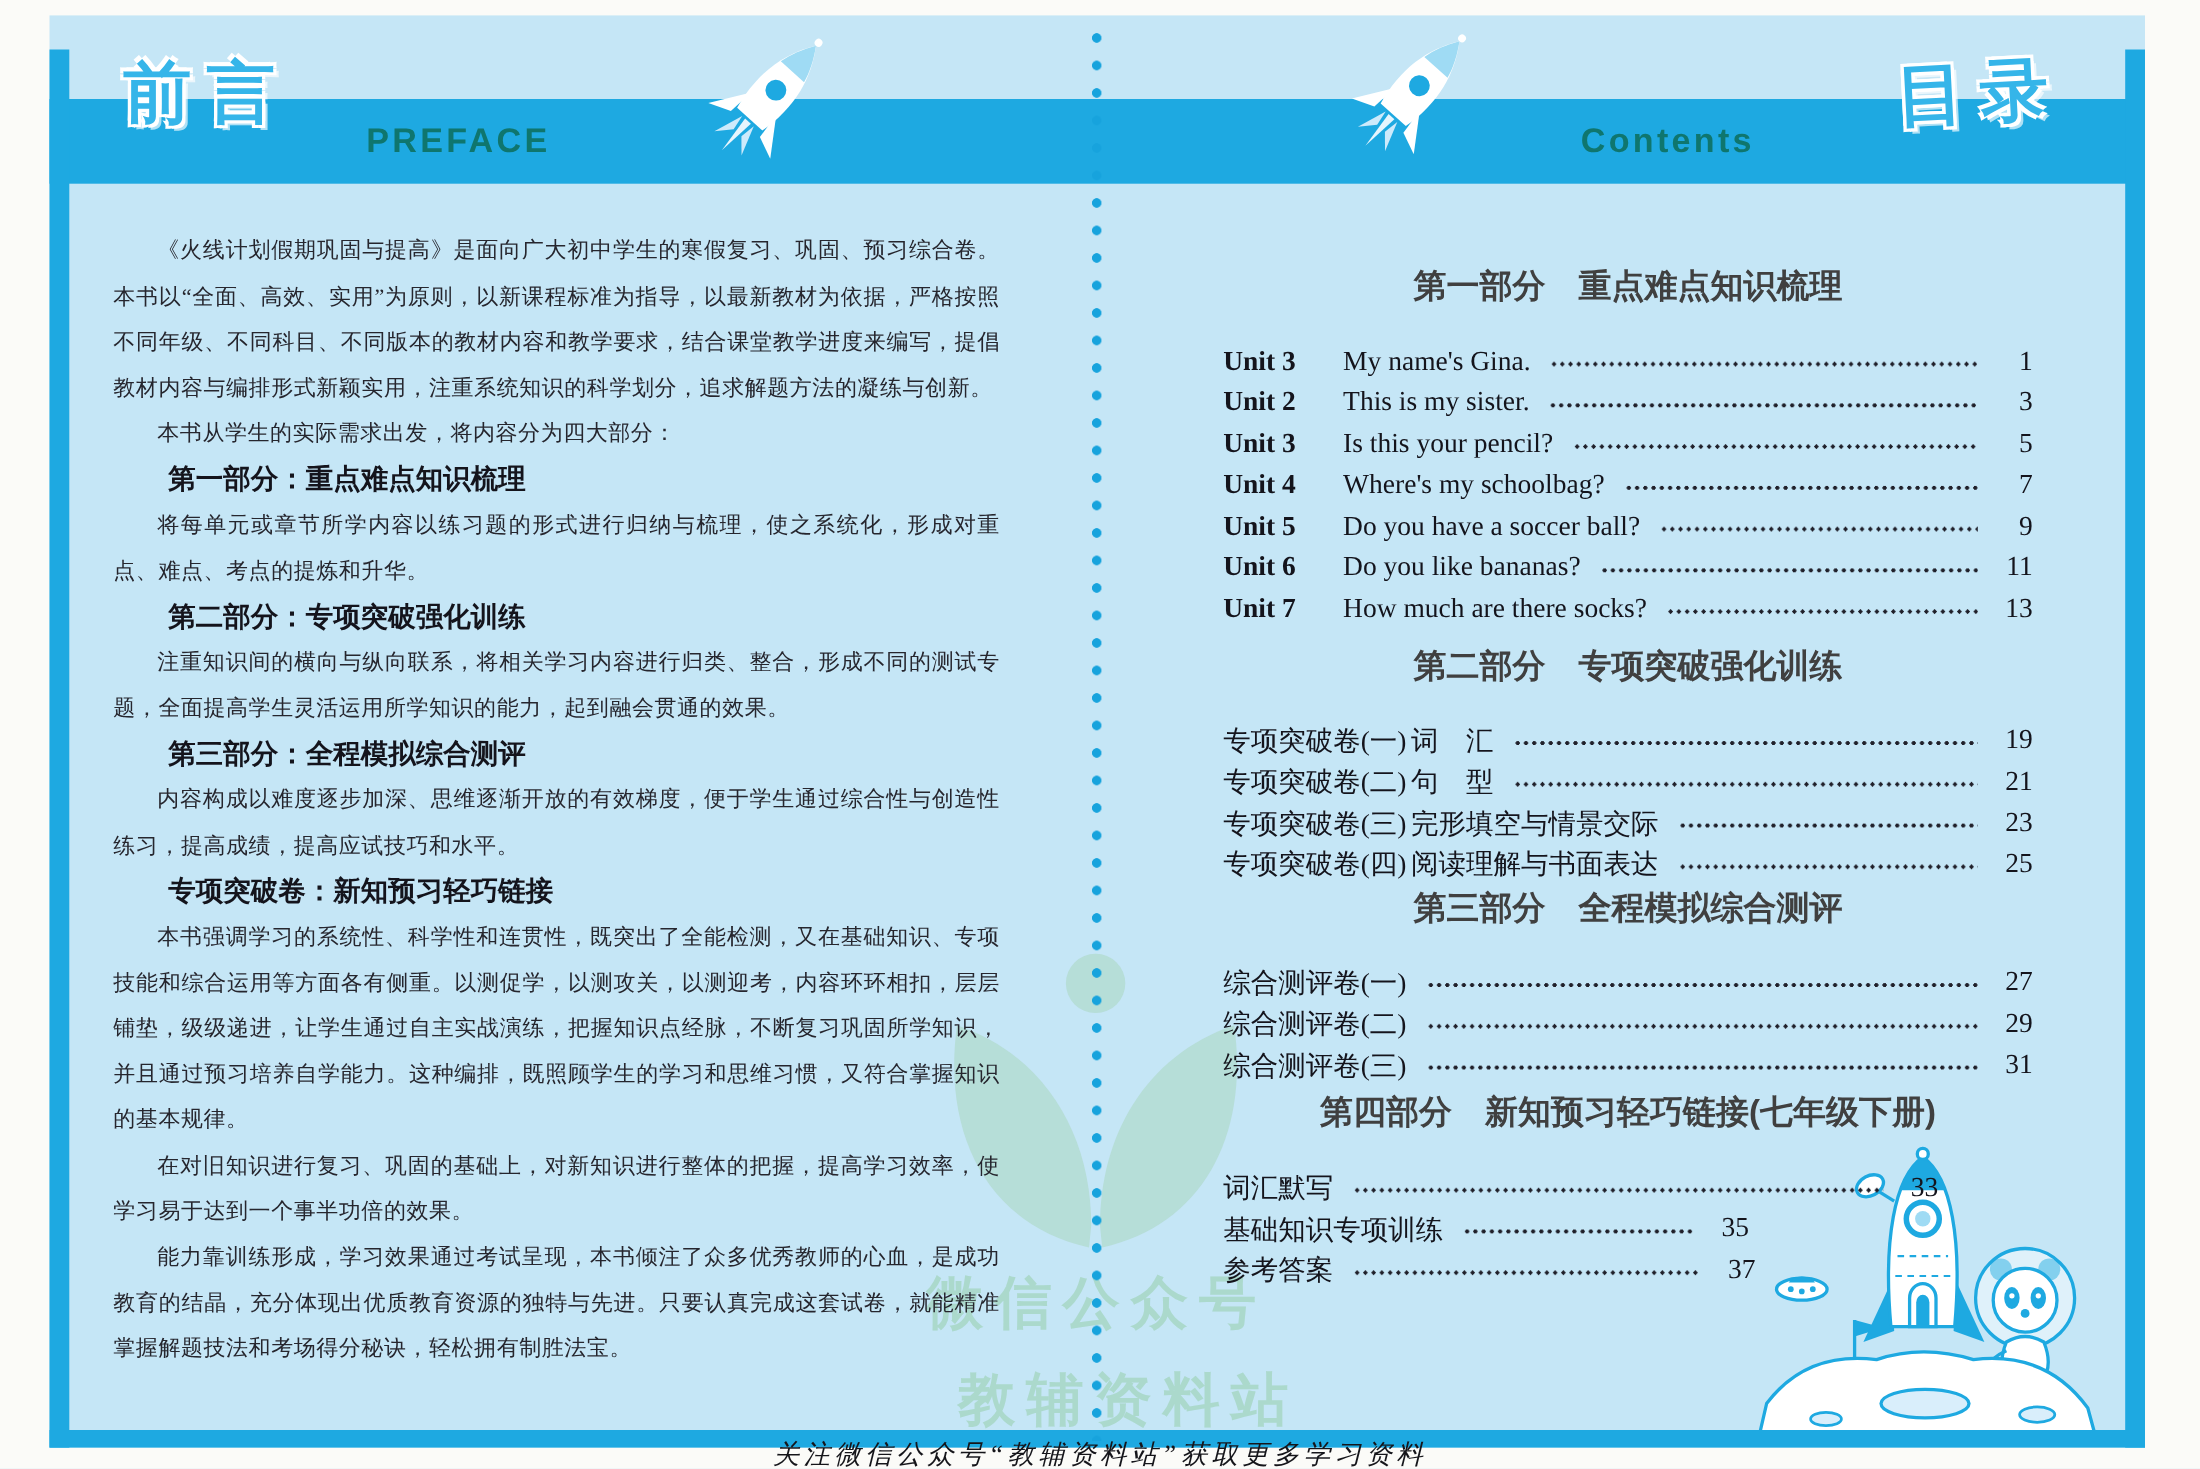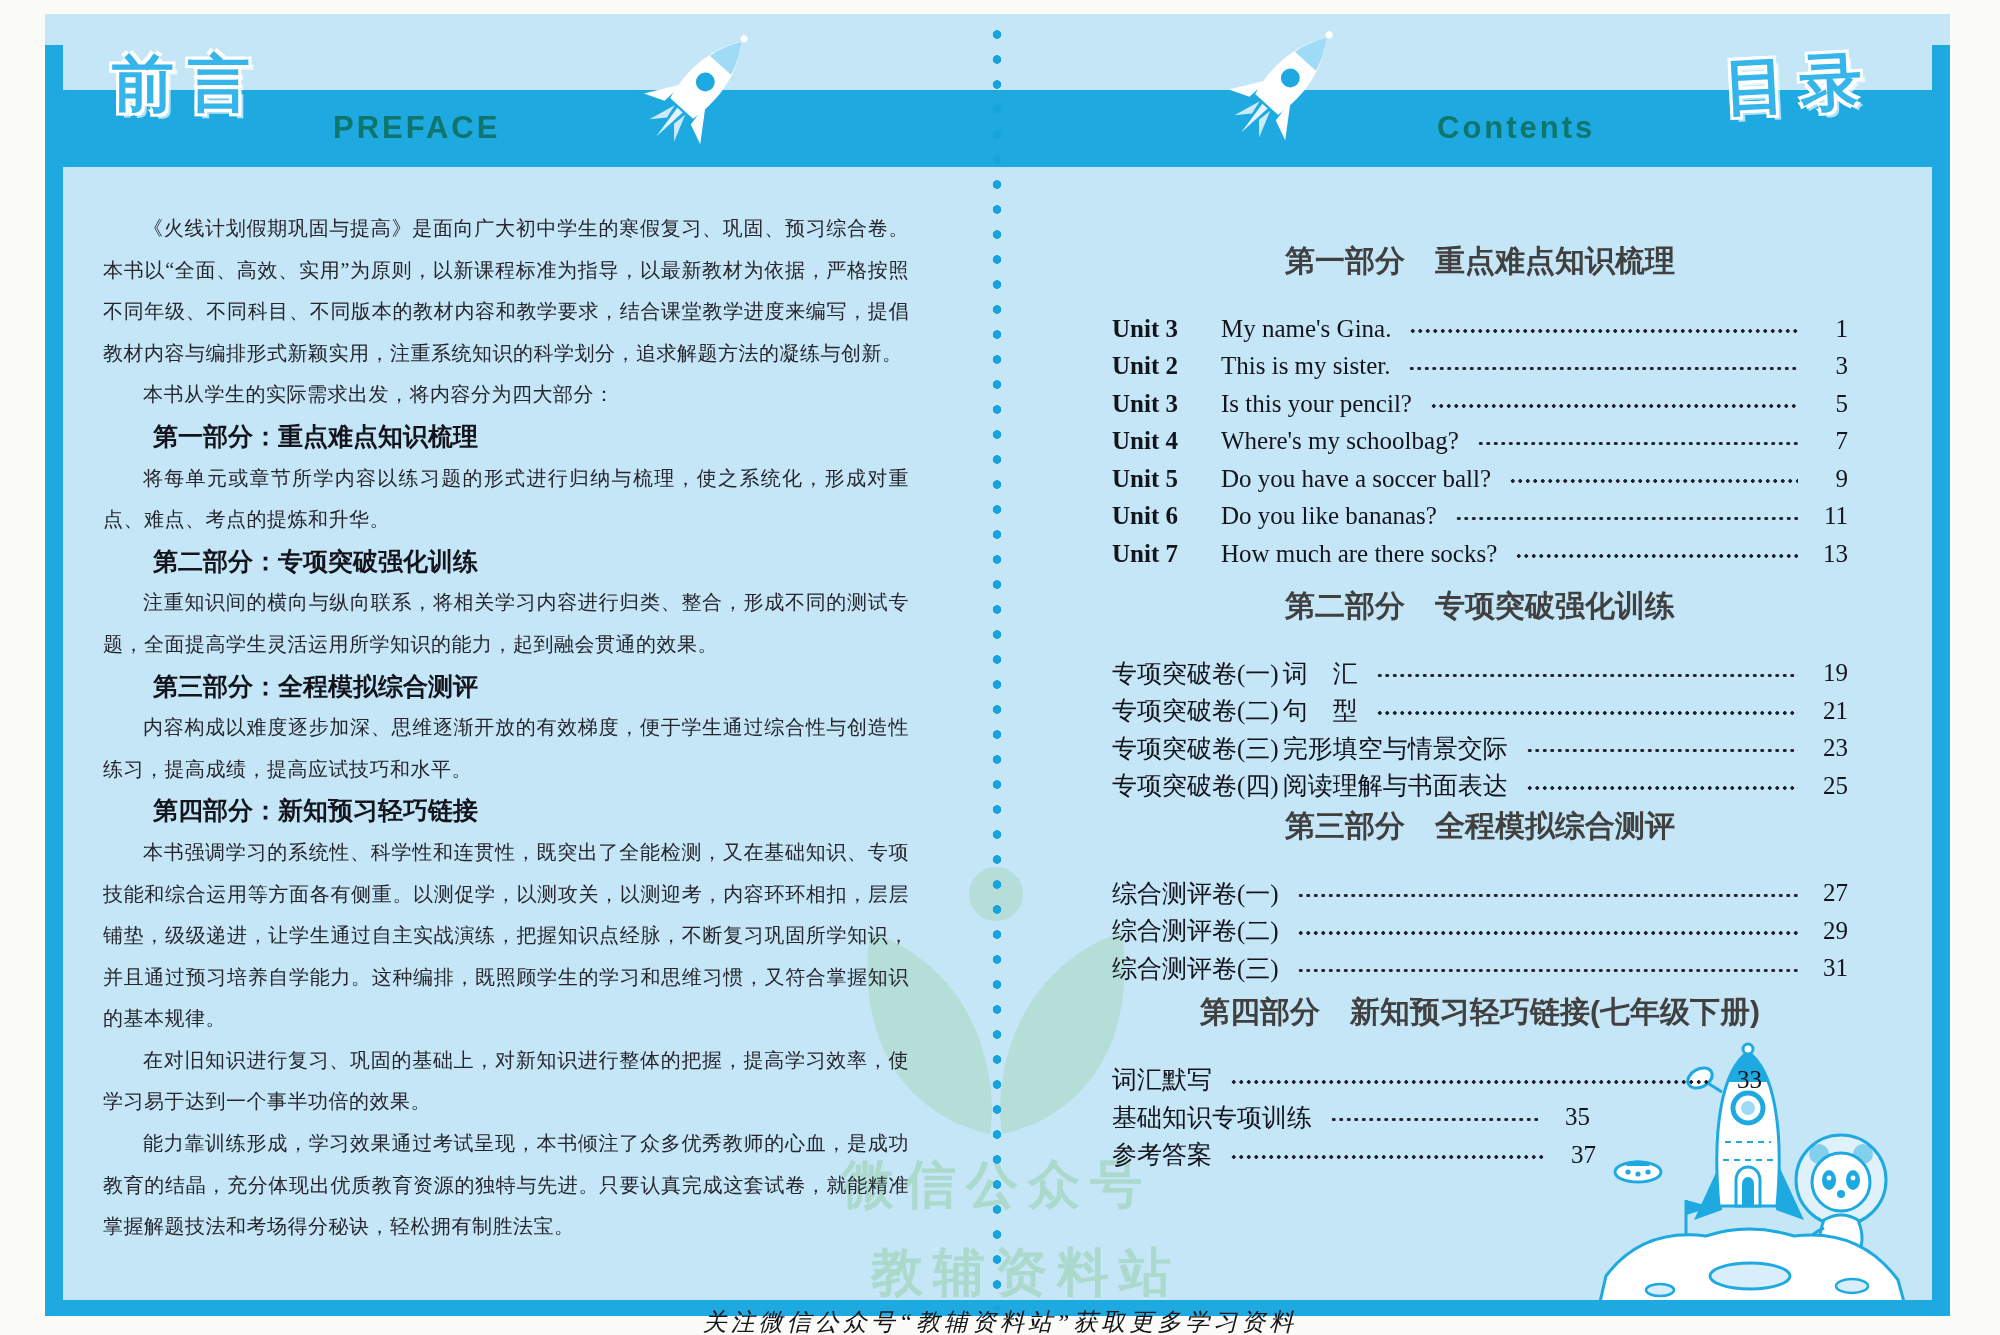--- a/index.html
+++ b/index.html
@@ -123,21 +123,21 @@
 
   <div class="preface">
     <p class="pf-p">《火线计划假期巩固与提高》是面向广大初中学生的寒假复习、巩固、预习综合卷。本书以“全面、高效、实用”为原则，以新课程标准为指导，以最新教材为依据，严格按照不同年级、不同科目、不同版本的教材内容和教学要求，结合课堂教学进度来编写，提倡教材内容与编排形式新颖实用，注重系统知识的科学划分，追求解题方法的凝练与创新。</p>
     <p class="pf-p">本书从学生的实际需求出发，将内容分为四大部分：</p>
     <p class="pf-h">第一部分：重点难点知识梳理</p>
     <p class="pf-p">将每单元或章节所学内容以练习题的形式进行归纳与梳理，使之系统化，形成对重点、难点、考点的提炼和升华。</p>
     <p class="pf-h">第二部分：专项突破强化训练</p>
     <p class="pf-p">注重知识间的横向与纵向联系，将相关学习内容进行归类、整合，形成不同的测试专题，全面提高学生灵活运用所学知识的能力，起到融会贯通的效果。</p>
     <p class="pf-h">第三部分：全程模拟综合测评</p>
     <p class="pf-p">内容构成以难度逐步加深、思维逐渐开放的有效梯度，便于学生通过综合性与创造性练习，提高成绩，提高应试技巧和水平。</p>
-    <p class="pf-h">第四部分：新知预习轻巧链接</p>
+    <p class="pf-h">专项突破卷：新知预习轻巧链接</p>
     <p class="pf-p">本书强调学习的系统性、科学性和连贯性，既突出了全能检测，又在基础知识、专项技能和综合运用等方面各有侧重。以测促学，以测攻关，以测迎考，内容环环相扣，层层铺垫，级级递进，让学生通过自主实战演练，把握知识点经脉，不断复习巩固所学知识，并且通过预习培养自学能力。这种编排，既照顾学生的学习和思维习惯，又符合掌握知识的基本规律。</p>
     <p class="pf-p">在对旧知识进行复习、巩固的基础上，对新知识进行整体的把握，提高学习效率，使学习易于达到一个事半功倍的效果。</p>
     <p class="pf-p">能力靠训练形成，学习效果通过考试呈现，本书倾注了众多优秀教师的心血，是成功教育的结晶，充分体现出优质教育资源的独特与先进。只要认真完成这套试卷，就能精准掌握解题技法和考场得分秘诀，轻松拥有制胜法宝。</p>
   </div>
 
   <div class="toc">
 
     <div class="toc-sec s1">
       <div class="toc-heading">第一部分　重点难点知识梳理</div>
       <div class="toc-list unit">

